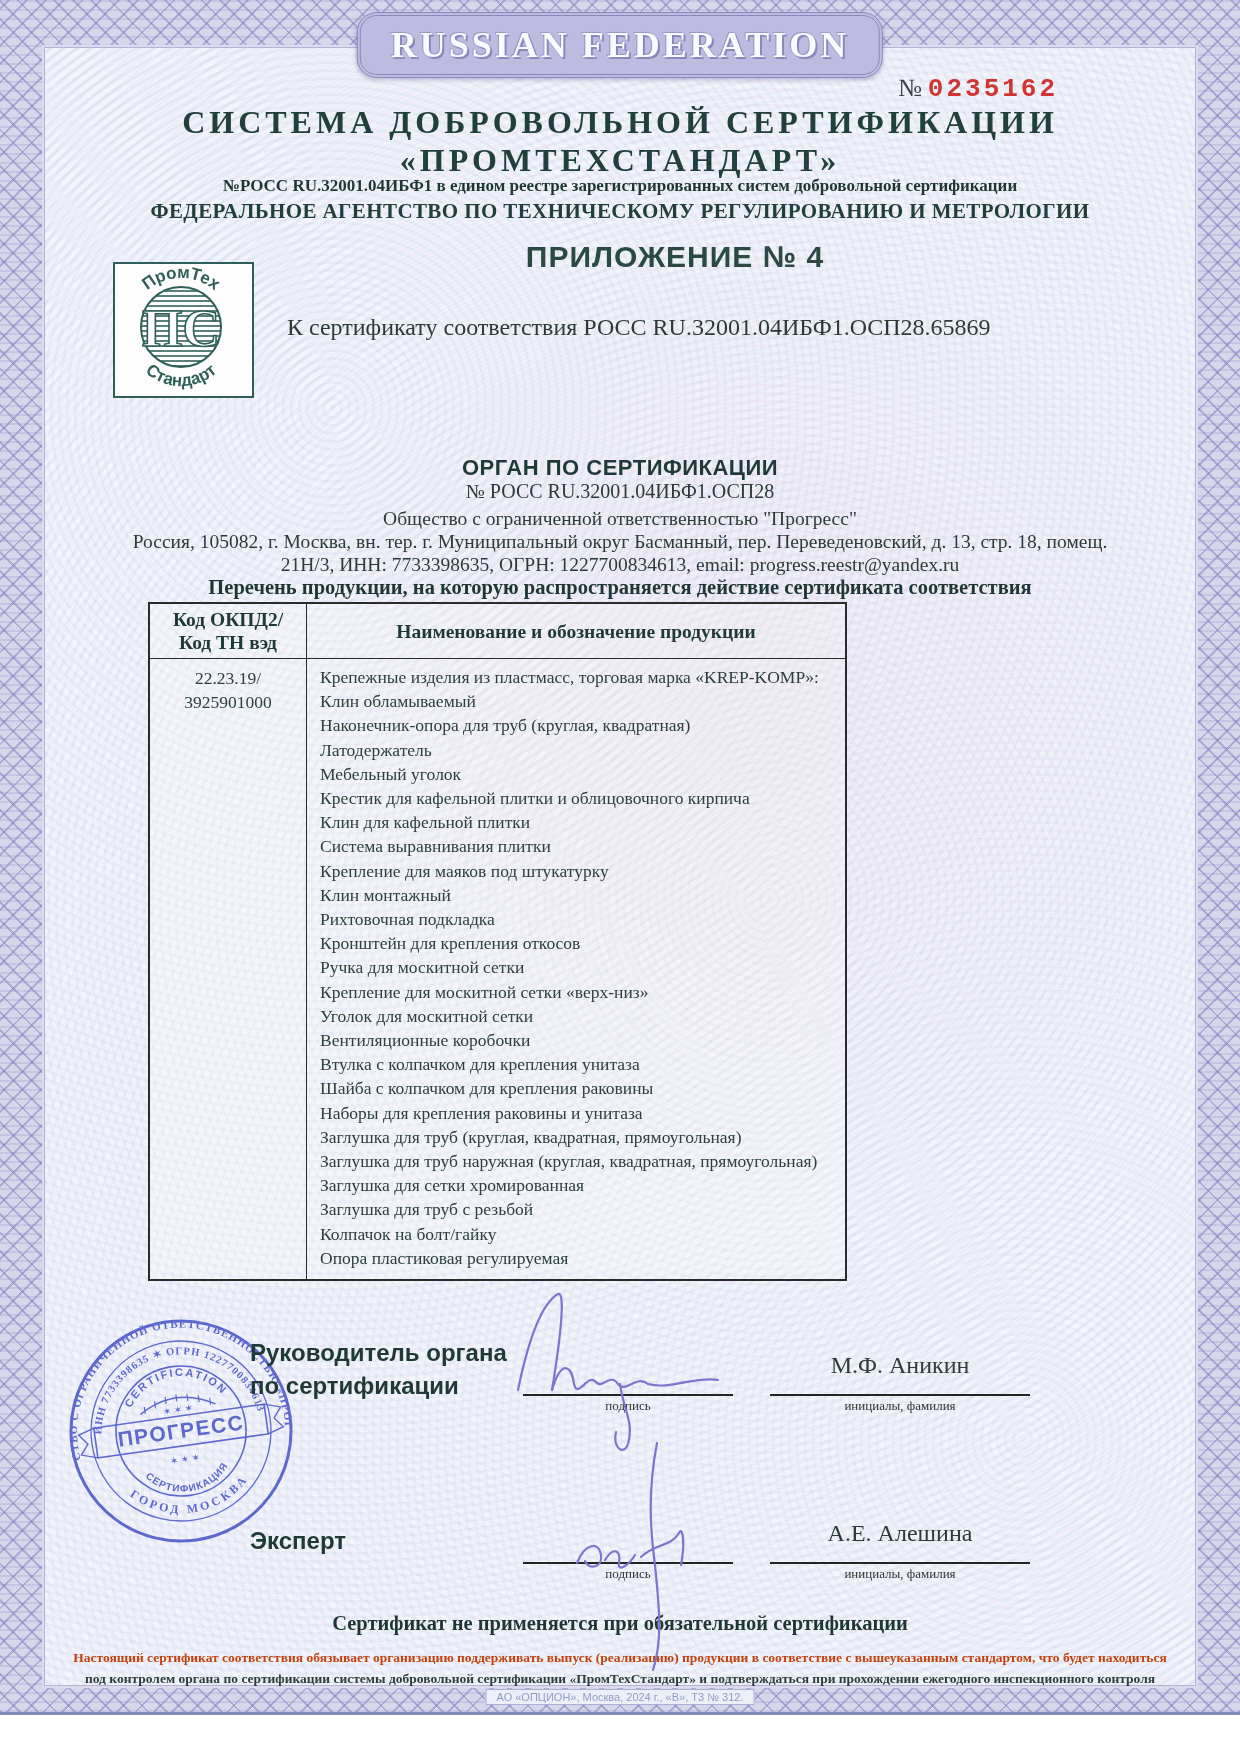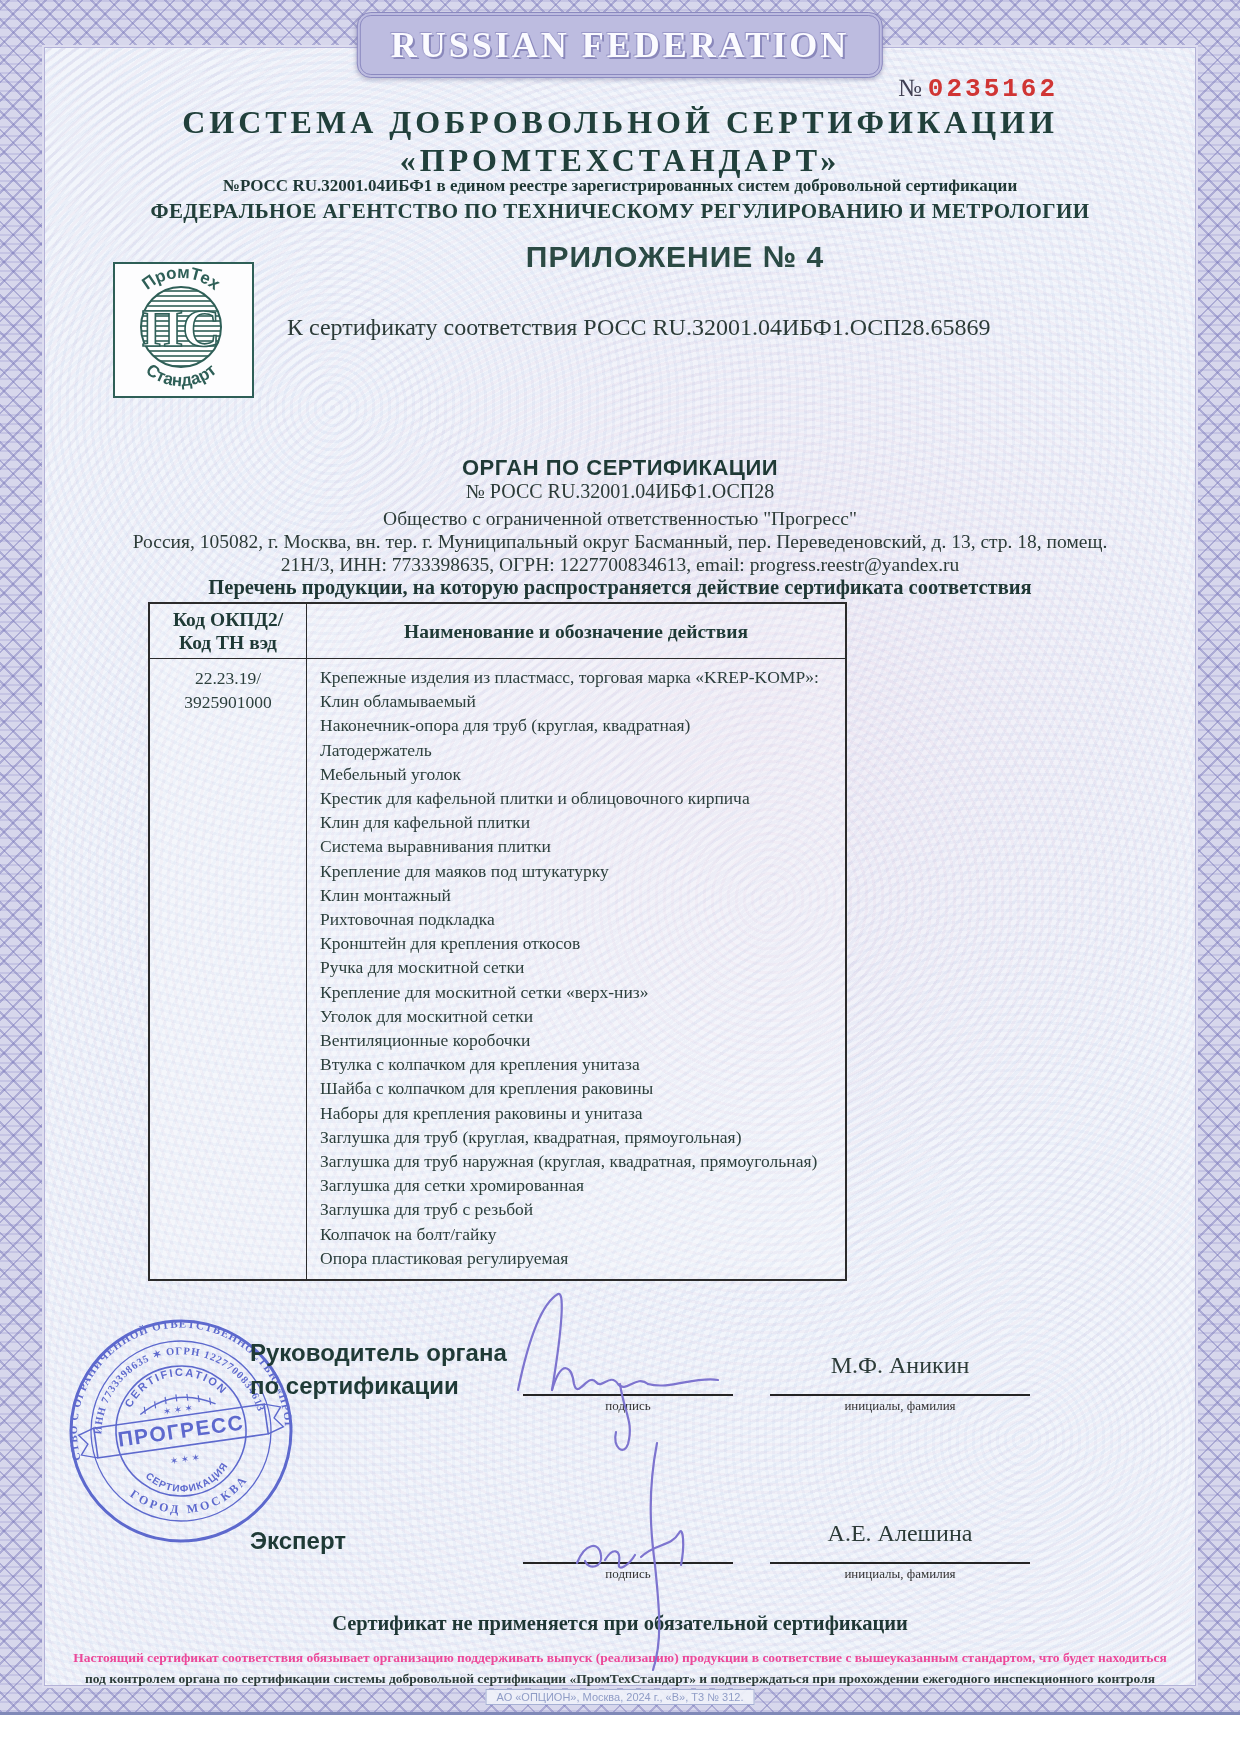--- a/index.html
+++ b/index.html
@@ -24,21 +24,21 @@
     background-image:
       radial-gradient(circle at 63% 40%, rgba(214,122,176,0.07), rgba(255,255,255,0) 42%),
       repeating-radial-gradient(circle at 63% 52%, rgba(196,128,178,.06) 0 3px, rgba(255,255,255,0) 3px 8px),
       repeating-radial-gradient(circle at 25% 22%, rgba(122,152,212,.07) 0 3px, rgba(255,255,255,0) 3px 8px),
       repeating-radial-gradient(circle at 85% 85%, rgba(122,152,212,.06) 0 3px, rgba(255,255,255,0) 3px 8px);
     box-shadow:0 0 0 1px #b3b2d8, 0 0 0 3px #dddcef;
   }
   
   .badge {
     position:absolute; left:50%; top:12px; transform:translateX(-50%);
-    background:#bdbce0; border:4px double #8b89c0; border-radius:14px;
+    background:#bdbce0; border:4px double #8b89c0; border-radius:20px;
     padding:8px 30px; box-shadow:0 2px 4px rgba(80,80,130,.35);
     z-index:6; white-space:nowrap;
   }
   .badge span {
     font-family:"Liberation Serif", serif; font-weight:bold; font-size:36px;
     letter-spacing:3px; color:#fbfbff;
     text-shadow:2px 2px 0 #8a88bb, -1px -1px 0 #9a98c8, 0 0 2px #8a88bb;
   }
   .doc-number { position:absolute; top:74px; left:898px; z-index:5; white-space:nowrap; }
   .doc-number .num-prefix { font-size:25px; color:#3f3f52; font-family:"Liberation Serif",serif; }
@@ -106,21 +106,21 @@
   .autograph { position:absolute; z-index:5; pointer-events:none; }
   .autograph1 { left:500px; top:1272px; }
   .autograph2 { left:555px; top:1415px; }
   
   .stamp {
     position:absolute; left:64px; top:1314px; width:234px; height:234px;
     transform:rotate(-8deg); opacity:.88; z-index:2;
   }
   
   .no-mandatory { top:1612px; font-size:20.5px; font-weight:bold; color:#1e3734; z-index:4; }
-  .fine1 { top:1650px; font-size:13.5px; font-weight:bold; color:#ec4899; z-index:4; }
+  .fine1 { top:1650px; font-size:13.5px; font-weight:bold; color:#c2410c; z-index:4; }
   .fine2 { top:1671px; font-size:13.5px; font-weight:bold; color:#2d3d3a; z-index:4; }
   .print-info {
     position:absolute; top:1689px; left:50%; transform:translateX(-50%);
     font-family:"Liberation Sans",sans-serif; font-size:11px; color:#8f9cc6;
     border:1px solid #a6b0d4; padding:1px 10px; background:rgba(240,242,250,.92);
     z-index:6; white-space:nowrap;
   }
 </style>
 </head>
 <body>
@@ -172,21 +172,21 @@
   <div class="t-center org-addr2">21Н/3, ИНН: 7733398635, ОГРН: 1227700834613, email: progress.reestr@yandex.ru</div>
   <div class="t-center products-heading">Перечень продукции, на которую распространяется действие сертификата соответствия</div>
 
   <table class="prod-table">
     <tbody>
         <tr class="hdr">
       <td class="code-col">
         <div>Код ОКПД2/</div>
         <div>Код ТН вэд</div>
       </td>
-      <td>Наименование и обозначение действия</td>
+      <td>Наименование и обозначение продукции</td>
     </tr>
     <tr class="body">
       <td class="code-col">
         <div class="code-cell">
           <div>22.23.19/</div>
           <div>3925901000</div>
         </div>
       </td>
       <td>
         <div class="name-cell">

